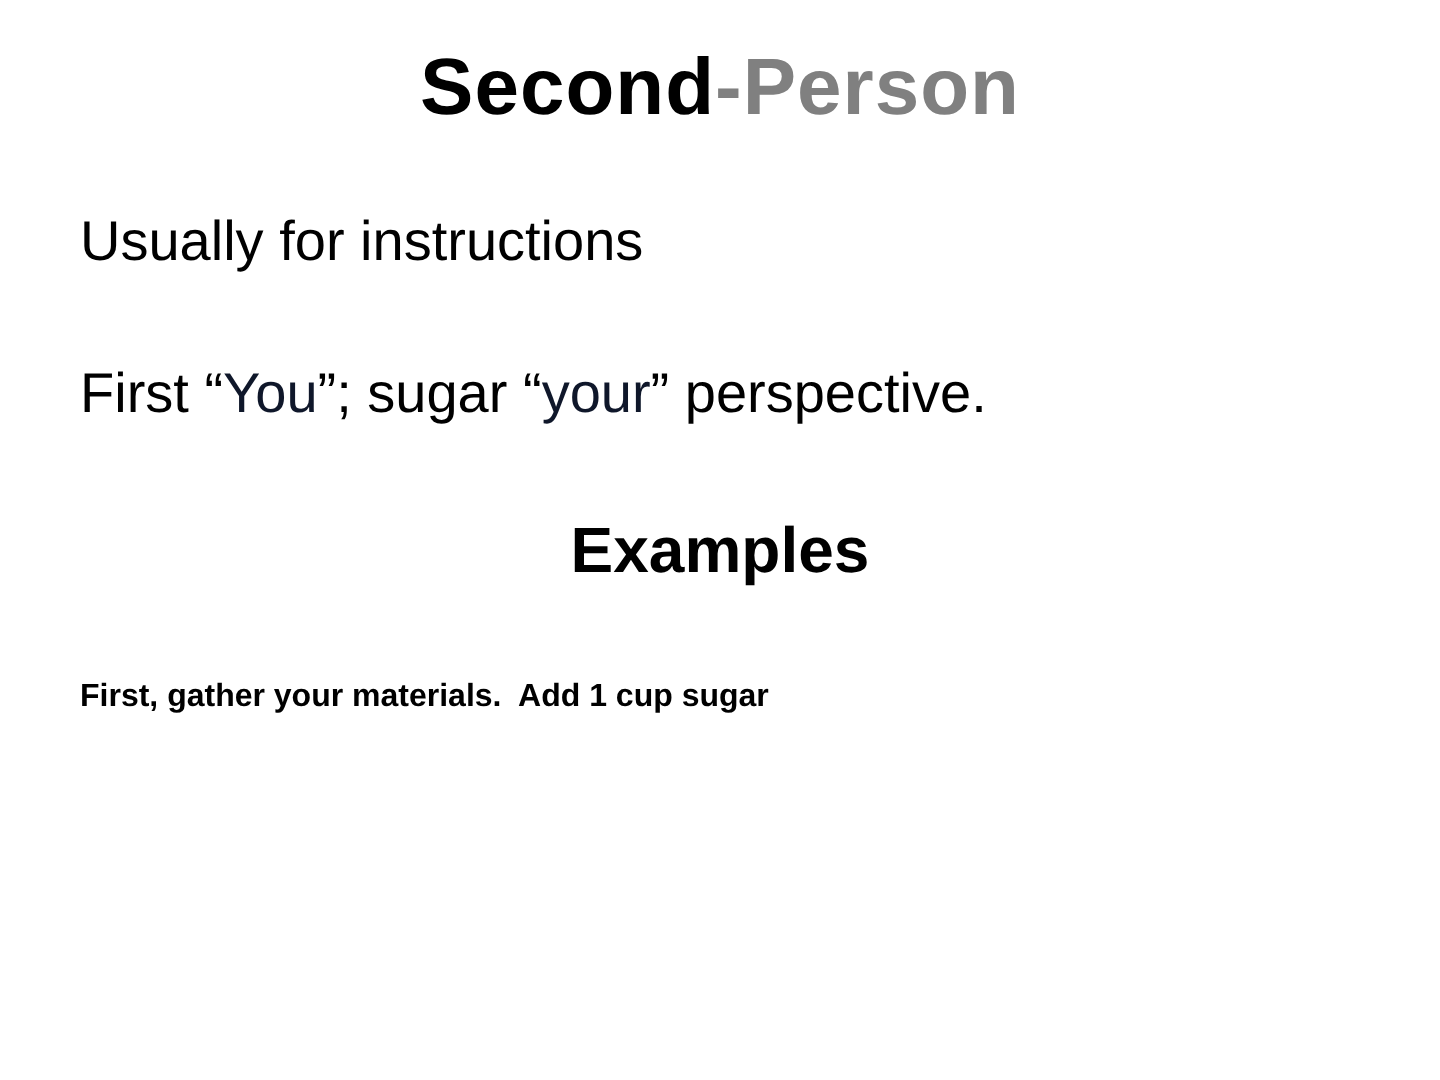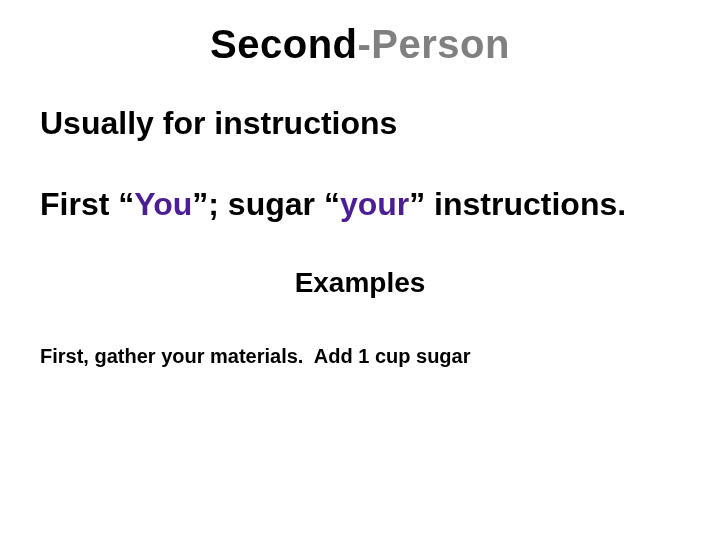--- a/index.html
+++ b/index.html
@@ -20,34 +20,34 @@
   }
   .title {
     text-align: center;
     font-size: 40px;
     font-weight: bold;
     margin: 0 0 38px 0;
     letter-spacing: 0.5px;
   }
   .text-black { color: #000000; }
   .text-gray  { color: #808080; }
-  .text-red   { color: #4c1d95; }
+  .text-red   { color: #0f172a; }
   .line {
+    font-size: 28px;
+    font-weight: normal;
+    margin: 0 0 44px 0;
+  }
+  .subheading {
+    text-align: center;
     font-size: 32px;
     font-weight: bold;
     margin: 0 0 44px 0;
   }
-  .subheading {
-    text-align: center;
-    font-size: 28px;
-    font-weight: bold;
-    margin: 0 0 44px 0;
-  }
   .example {
-    font-size: 20px;
+    font-size: 16px;
     font-weight: bold;
     margin: 0;
     line-height: 1.35;
     padding-left: 0;
   }
   .example .indent {
     display: block;
     padding-left: 28px;
   }
 </style>
@@ -56,21 +56,21 @@
 
 <div class="slide">
 
   <h1 class="title">
     <span class="text-black">Second</span><span class="text-gray">-</span><span class="text-gray">Person</span>
   </h1>
 
   <p class="line">Usually for instructions</p>
 
   <p class="line">
-    <span class="text-black">First “</span><span class="text-red">You</span><span class="text-black">”; sugar “</span><span class="text-red">your</span><span class="text-black">” instructions.</span>
+    <span class="text-black">First “</span><span class="text-red">You</span><span class="text-black">”; sugar “</span><span class="text-red">your</span><span class="text-black">” perspective.</span>
   </p>
 
   <p class="subheading">Examples</p>
 
   <p class="example">
     <span class="text-black">First, gather </span><span class="text-black">your</span><span class="text-black"> materials.&nbsp; Add 1 cup sugar</span>
   </p>
 
 </div>
 

